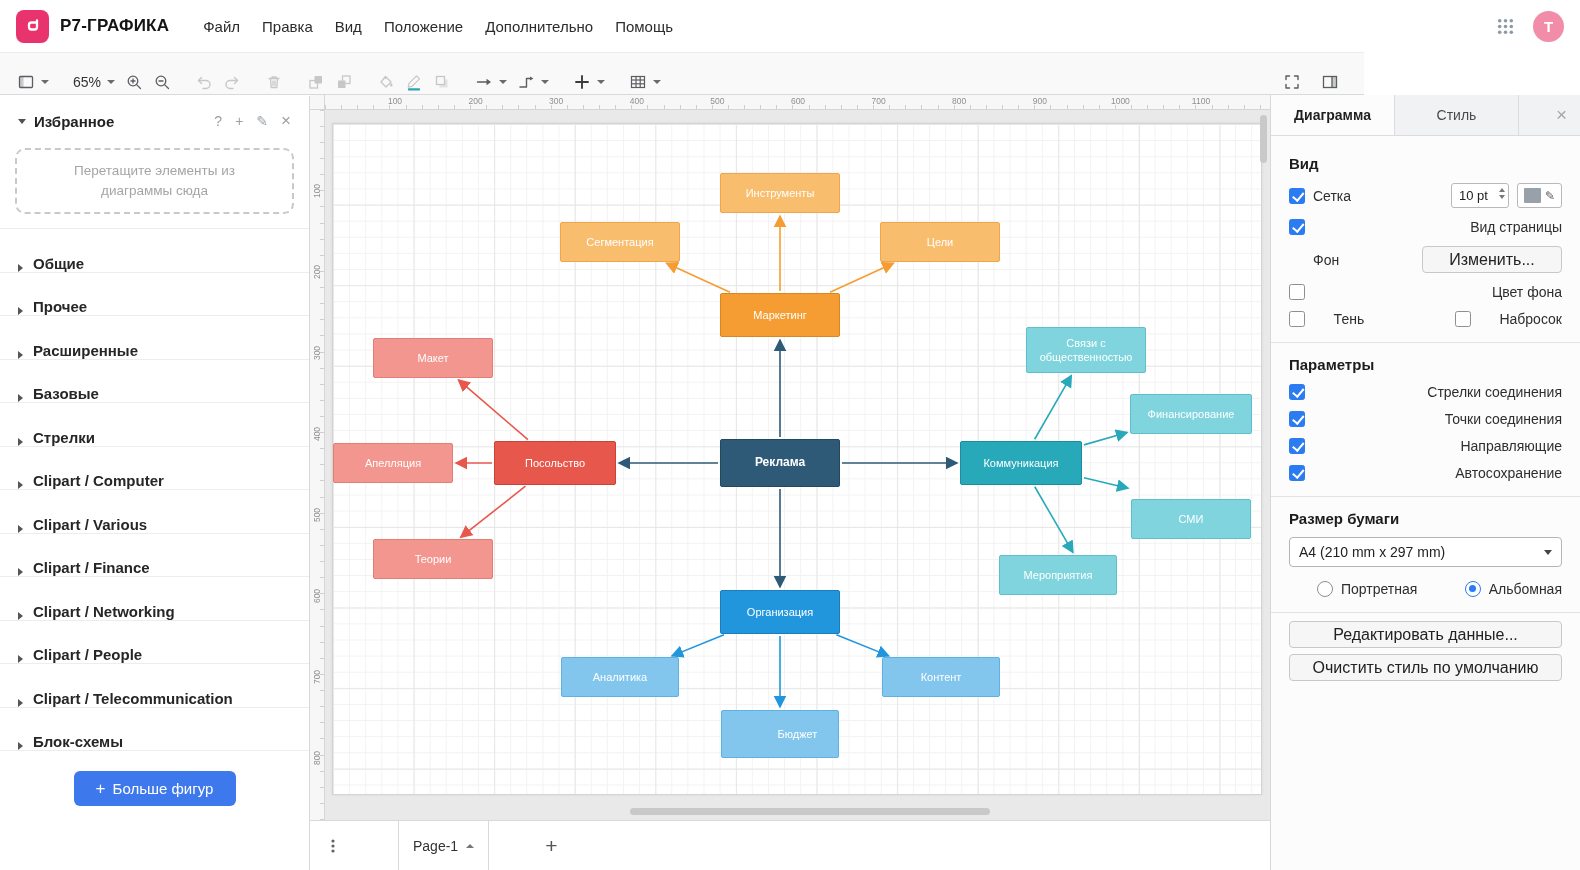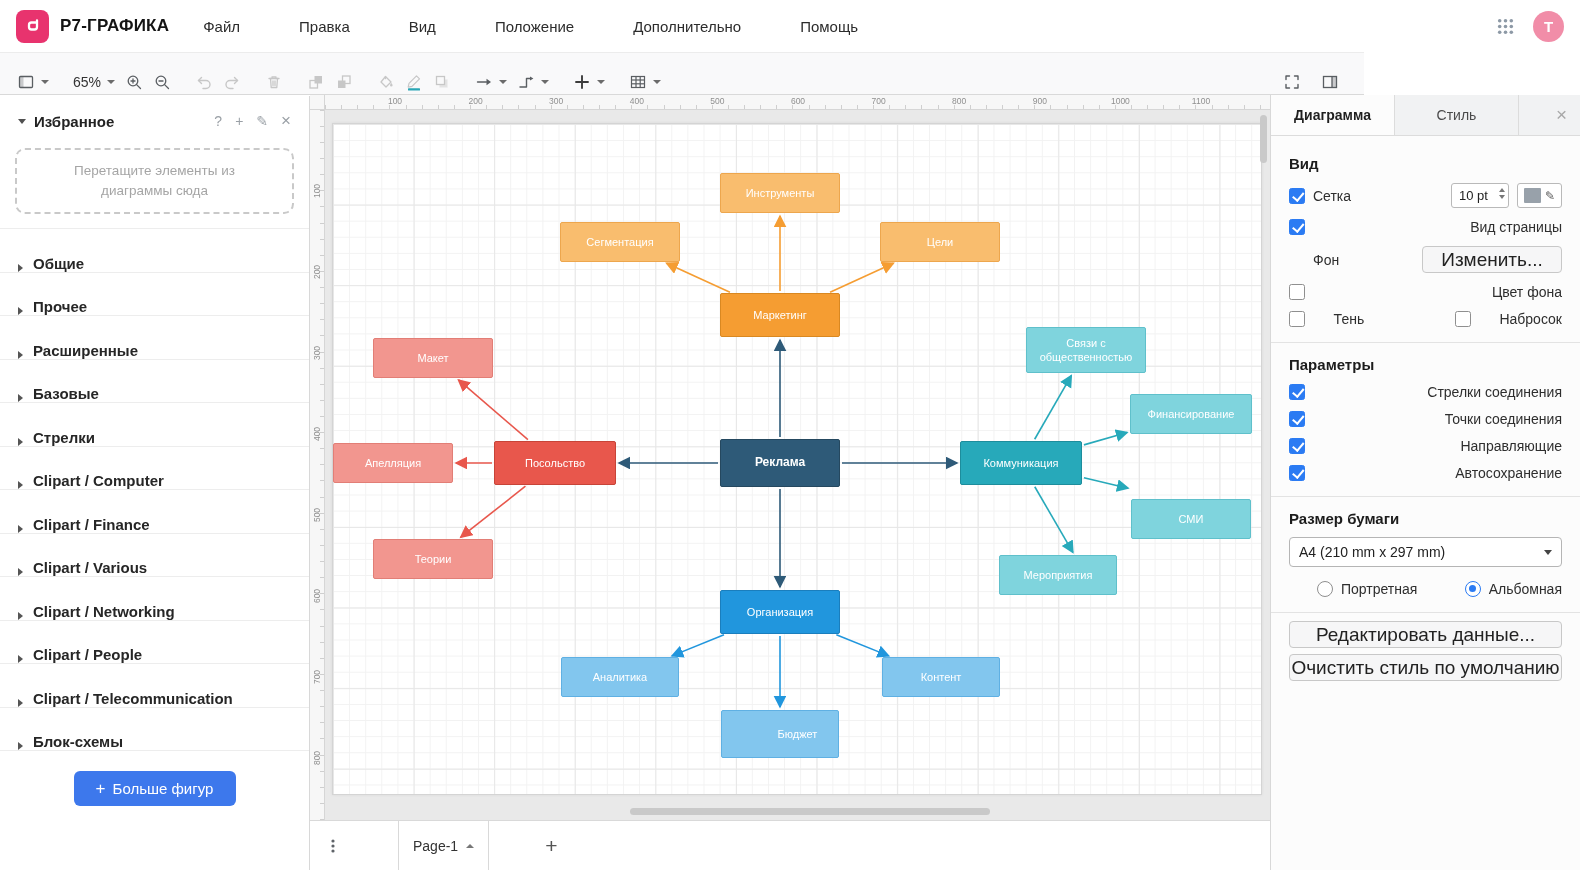--- a/index.html
+++ b/index.html
@@ -3,21 +3,21 @@
 <meta charset="utf-8">
 <style>
   * { margin:0; padding:0; box-sizing:border-box; }
   html,body { width:1580px; height:870px; }
   body { font-family:"Liberation Sans", sans-serif; background:#fff; position:relative; overflow:hidden; color:#222; }
 
   
   .header { position:absolute; left:0; top:0; width:1580px; height:52px; background:#fff; display:flex; align-items:center; padding:0 16px; z-index:10; }
   .logo { width:33px; height:33px; border-radius:8px; background:#e8336e; display:flex; align-items:center; justify-content:center; cursor:pointer; flex:none; }
   .app-title { font-size:17px; font-weight:bold; color:#141414; margin-left:11px; letter-spacing:.2px; white-space:nowrap; }
-  .menus { display:flex; gap:59px; margin-left:34px; font-size:15px; color:#2c2c2c;text-align:center; }
+  .menus { display:flex; gap:22px; margin-left:34px; font-size:15px; color:#2c2c2c;text-align:center; }
   .menu { cursor:pointer; white-space:nowrap; }
   .header-right { margin-left:auto; display:flex; align-items:center; gap:18px; }
   .apps-btn { background:none; border:0; cursor:pointer; display:flex; }
   .avatar { width:31px; height:31px; border-radius:50%; background:#f18da8; color:#fff; font-weight:bold; font-size:15px; display:flex; align-items:center; justify-content:center; cursor:pointer; }
 
   
   .toolbar { position:absolute; top:52px; left:0; width:1364px; height:43px; background:#f9f9fa; border-top:1px solid #ececec; border-bottom:1px solid #d9d9d9; display:flex; align-items:flex-start; padding:16px 12px; z-index:9; }
   .tgroup { display:flex; align-items:center; margin-right:14px; }
   .tbtn { display:flex; align-items:center; gap:3px; background:none; border:0; padding:4px 5px; color:#5a5e62; cursor:pointer; font-family:inherit; }
   .tbtn.disabled { color:#c7c7c7; }
@@ -89,21 +89,21 @@
   .gap70 { margin-left:70px; }
   .ginput-wrap { margin-left:auto; position:relative; }
   .ginput { width:58px; height:25px; border:1px solid #b9b9b9; border-radius:3px; font:13px "Liberation Sans",sans-serif; padding:0 16px 0 7px; color:#222; background:#fff; }
   .spin { position:absolute; right:4px; top:5px; display:flex; flex-direction:column; gap:2.5px; cursor:pointer; }
   .spin i { width:0; height:0; border-left:3.5px solid transparent; border-right:3.5px solid transparent; }
   .spin .up { border-bottom:4px solid #777; }
   .spin .dn { border-top:4px solid #777; }
   .swatch { margin-left:8px; width:45px; height:25px; border:1px solid #b9b9b9; border-radius:3px; background:#fff; display:flex; align-items:center; justify-content:center; gap:4px; cursor:pointer; }
   .sw-color { width:17px; height:15px; background:#98a1aa; border-radius:1px; }
   .sw-pencil { font-size:12px; color:#555; }
-  .chg-btn, .pbtn { font-family:inherit; background:#f6f6f7; border:1px solid #c8c8c8; border-radius:4px; color:#222; font-size:19px; height:27px; cursor:pointer; }
+  .chg-btn, .pbtn { font-family:inherit; background:#f6f6f7; border:1px solid #c8c8c8; border-radius:4px; color:#222; font-size:16px; height:27px; cursor:pointer; }
   .chg-btn { margin-left:auto; width:140px; }
   .pbtn { width:100%; margin-top:6px; }
   .pdivider { height:1px; background:#e3e3e3; margin:15px -18px 2px; }
   .pselect { margin-top:10px; height:30px; border:1px solid #b5b5b5; border-radius:4px; background:#fff; display:flex; align-items:center; padding:0 26px 0 9px; font-size:14px; color:#222; position:relative; cursor:pointer; }
   .sel-caret { position:absolute; right:9px; top:12px; width:0; height:0; border-left:4.5px solid transparent; border-right:4.5px solid transparent; border-top:5.5px solid #444; }
   .radios { margin-top:14px; padding-left:28px; }
   .rgroup { display:flex; align-items:center; }
   .rgroup + .rgroup { margin-left:36px; }
 </style>
 </head>
@@ -321,25 +321,25 @@
     <div class="section">
         <i class="tri-right"></i>
         <span>Стрелки</span>
       </div>
     <div class="section">
         <i class="tri-right"></i>
         <span>Clipart / Computer</span>
       </div>
     <div class="section">
         <i class="tri-right"></i>
+        <span>Clipart / Various</span>
+      </div>
+    <div class="section">
+        <i class="tri-right"></i>
         <span>Clipart / Finance</span>
-      </div>
-    <div class="section">
-        <i class="tri-right"></i>
-        <span>Clipart / Various</span>
       </div>
     <div class="section">
         <i class="tri-right"></i>
         <span>Clipart / Networking</span>
       </div>
     <div class="section">
         <i class="tri-right"></i>
         <span>Clipart / People</span>
       </div>
     <div class="section">

